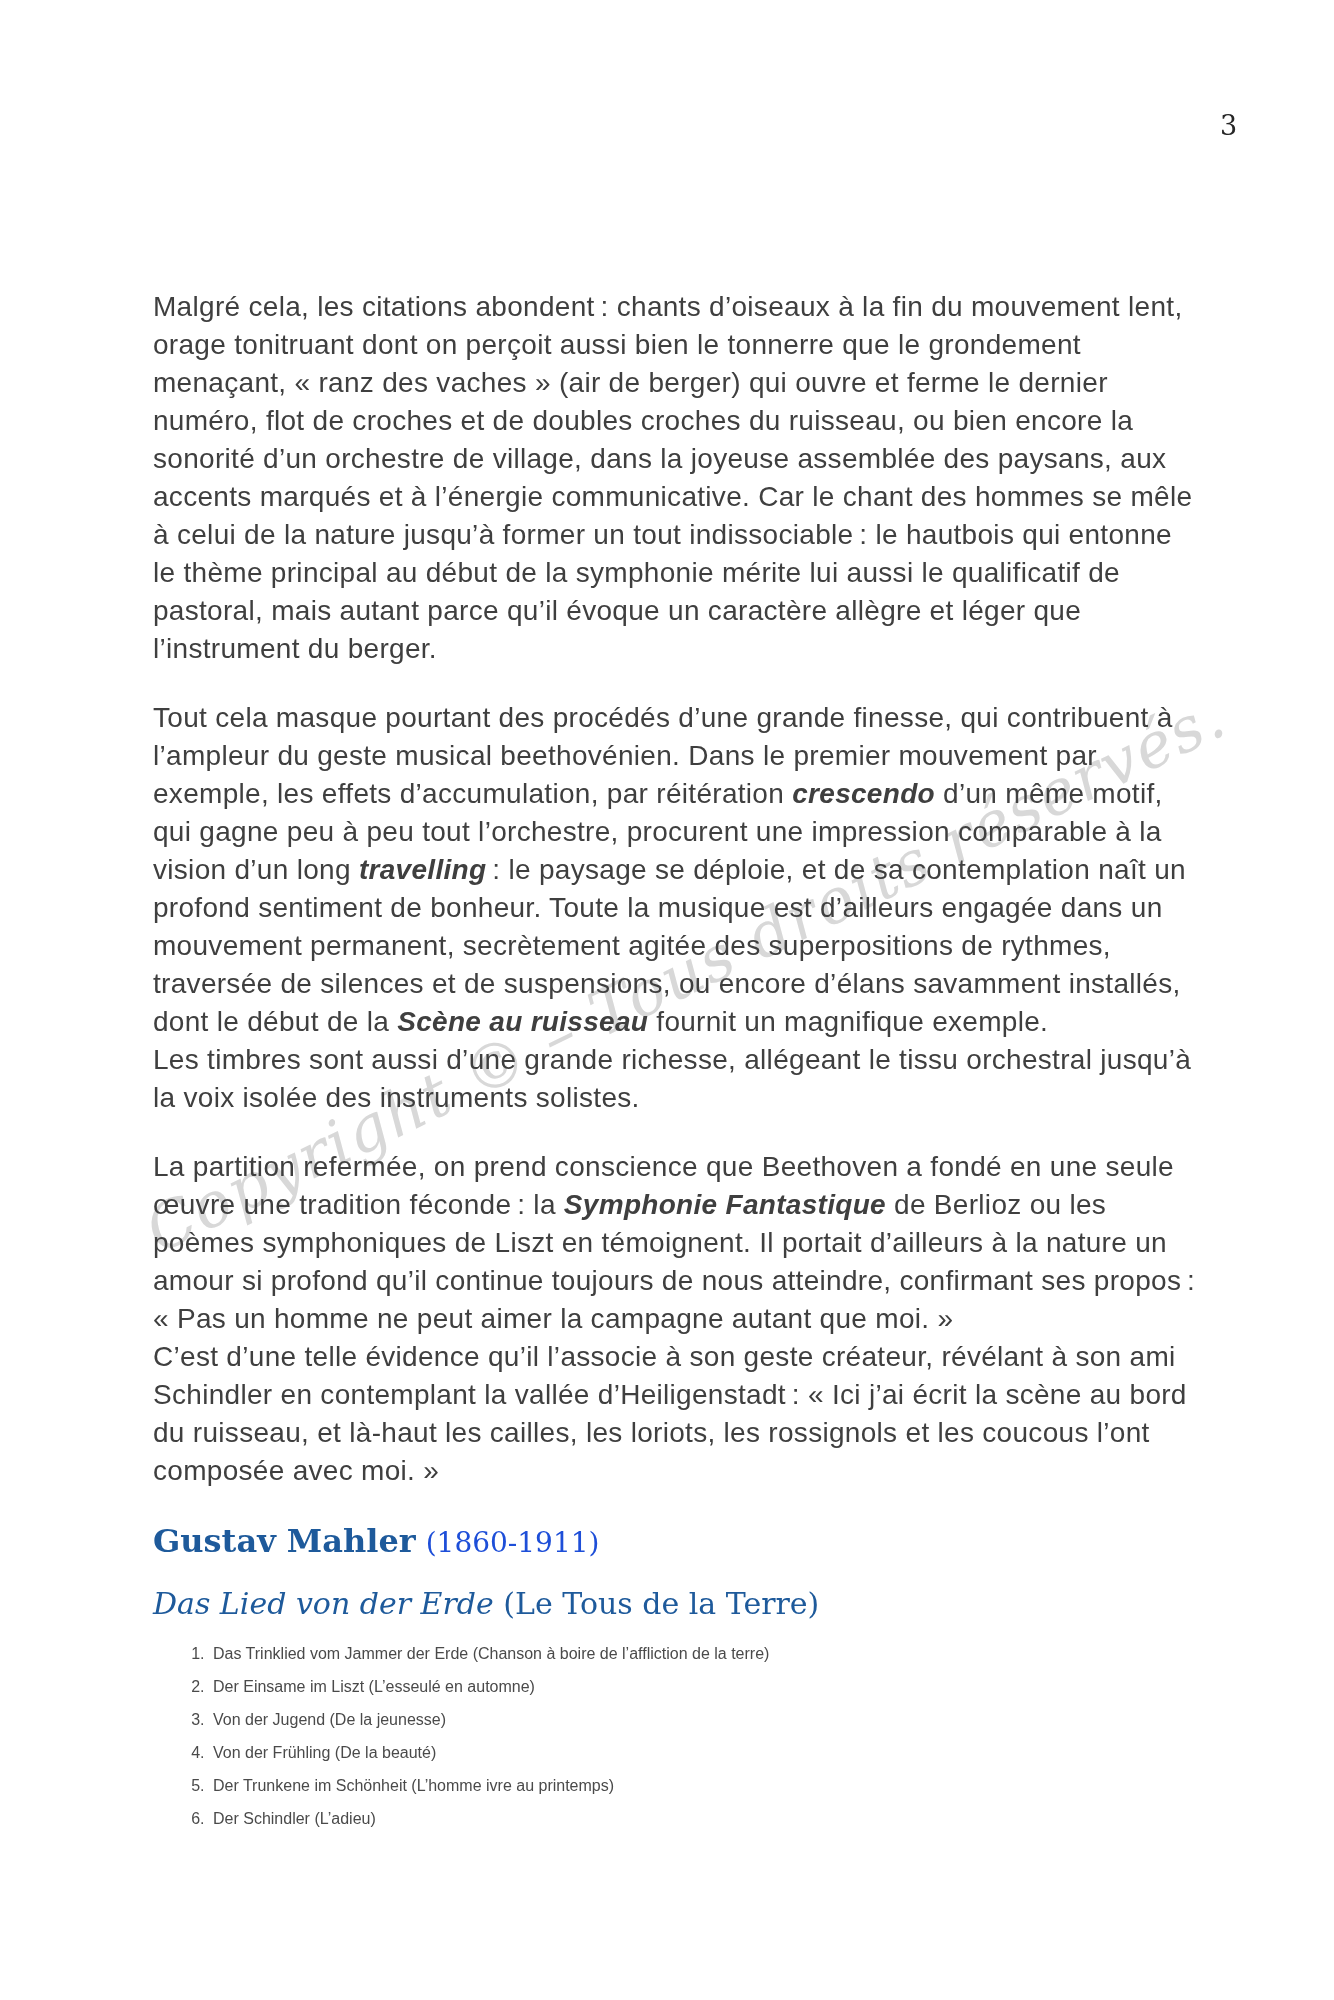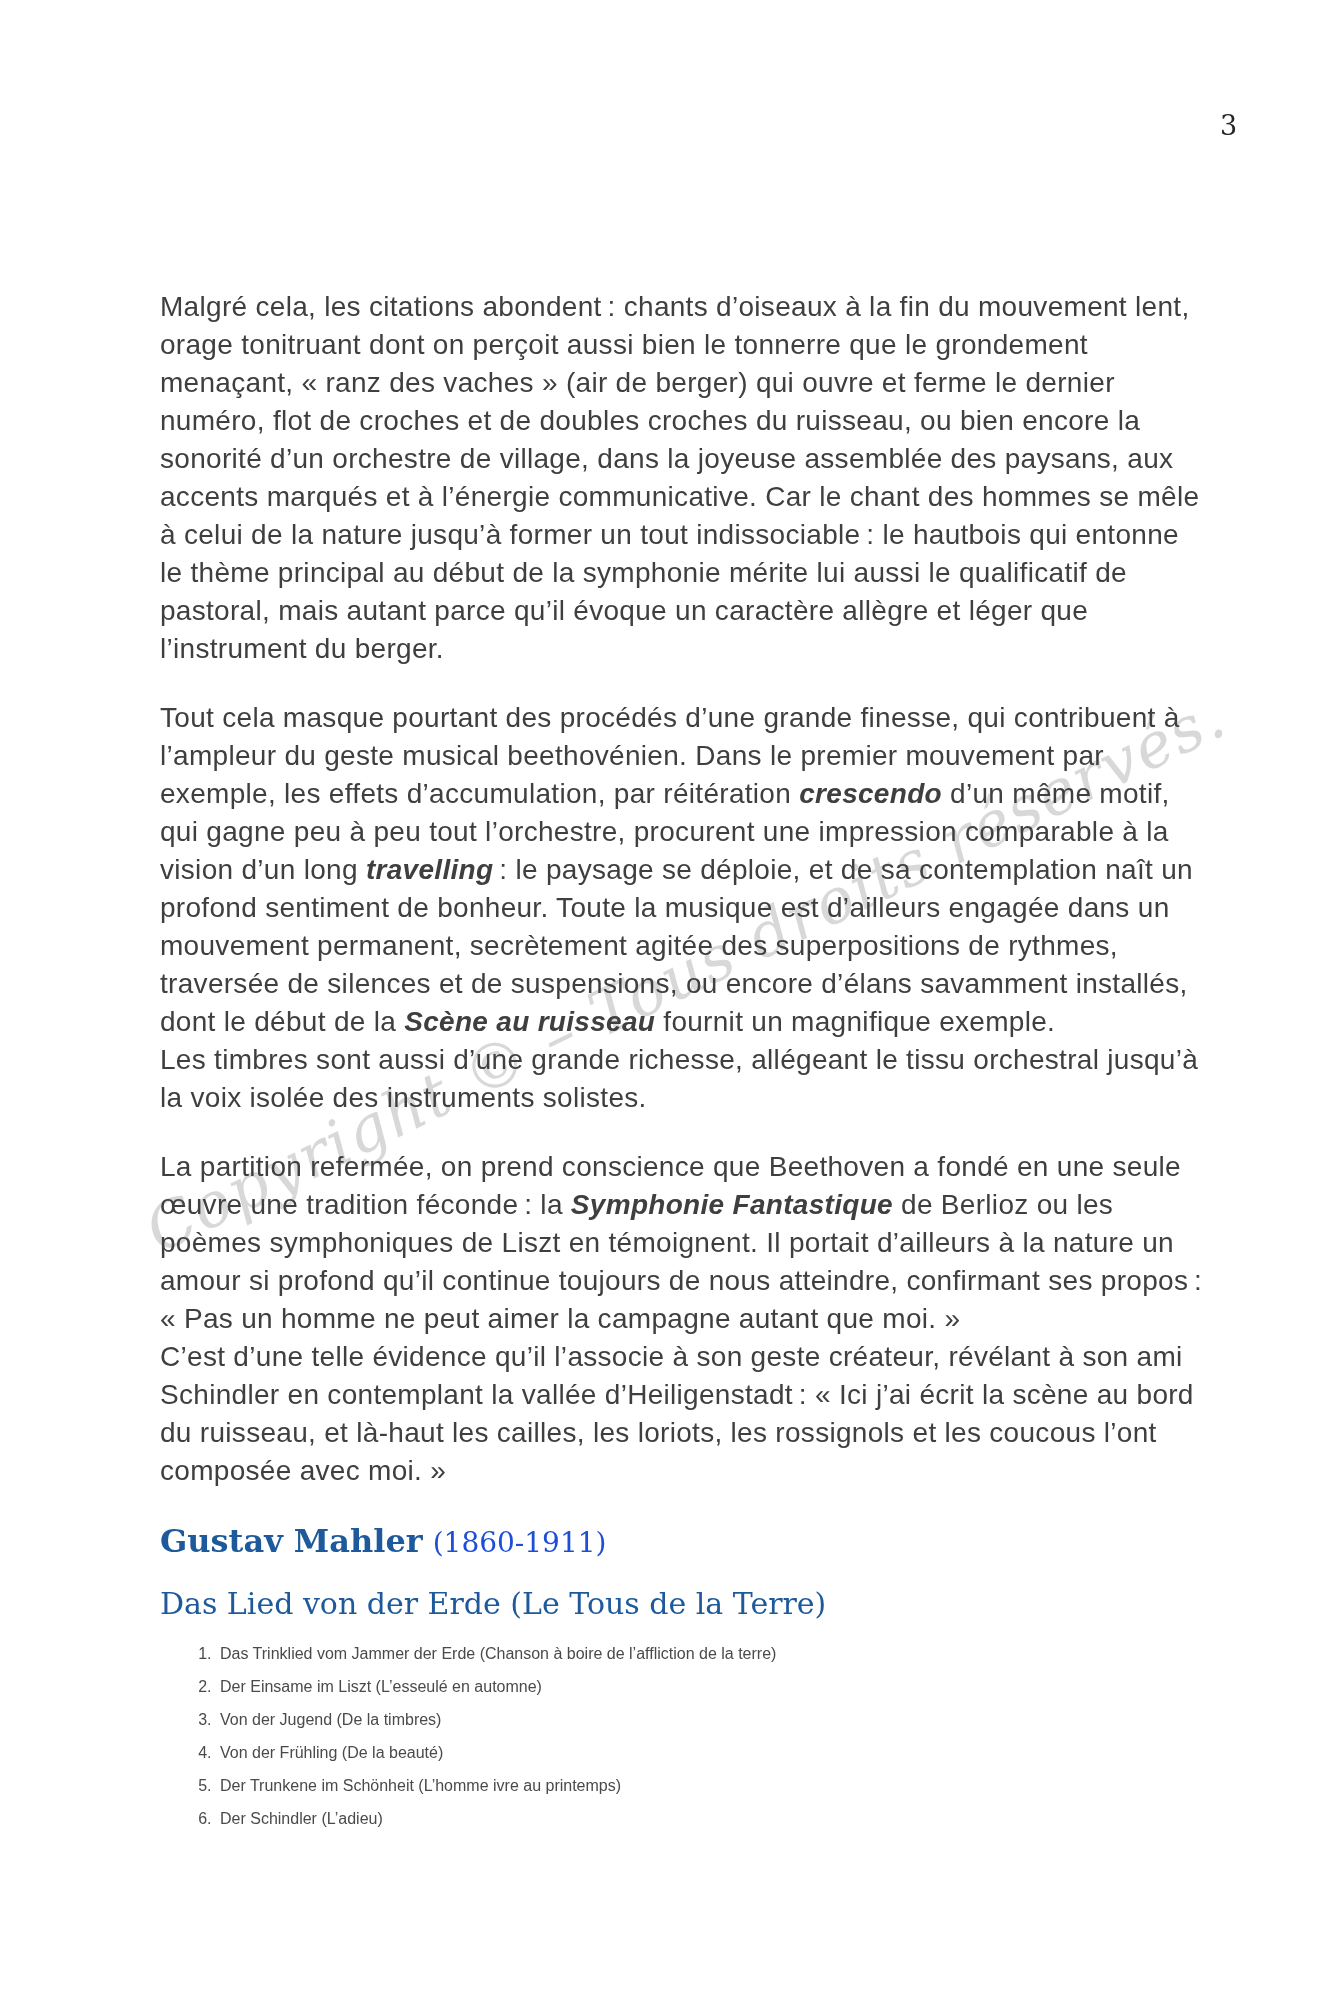--- a/index.html
+++ b/index.html
@@ -30,21 +30,21 @@
     position:absolute;
     top:110px;
     left:1220px;
     z-index:1;
     font-family:"DejaVu Serif",serif;
     font-size:27px;
     color:#262626;
   }
   .content{
     position:absolute;
-    left:160px;
+    left:153px;
     top:288px;
     width:1048px;
     z-index:1;
   }
   .body-para{
     margin:0 0 31px 0;
     font-size:28px;
     line-height:38px;
     letter-spacing:0.3px;
     color:#3f3f3f;
@@ -65,21 +65,21 @@
     margin-left:10px;
   }
   .work-heading{
     margin:22px 0 0 0;
     font-family:"DejaVu Serif",serif;
     font-size:30px;
     line-height:38px;
     font-weight:normal;
     color:#1e5a9b;
   }
-  .work-title-de{}
+  .work-title-de{font-style:italic;}
   .movements{
     margin:14px 0 0 0;
     padding-left:56px;
     font-size:16px;
     line-height:33px;
     color:#4a4a4a;
   }
   .movements li{padding-left:4px;}
 </style>
 </head>
@@ -103,20 +103,20 @@
       <span class="composer-name">Gustav Mahler</span><span class="composer-dates">(1860-1911)</span>
     </h2>
 
     <h3 class="work-heading">
       <span class="work-title-de">Das Lied von der Erde</span><span class="work-title-fr"> (Le Tous de la Terre)</span>
     </h3>
 
     <ol class="movements">
       <li>Das Trinklied vom Jammer der Erde (Chanson à boire de l’affliction de la terre)</li>
       <li>Der Einsame im Liszt (L’esseulé en automne)</li>
-      <li>Von der Jugend (De la timbres)</li>
+      <li>Von der Jugend (De la jeunesse)</li>
       <li>Von der Frühling (De la beauté)</li>
       <li>Der Trunkene im Schönheit (L’homme ivre au printemps)</li>
       <li>Der Schindler (L’adieu)</li>
     </ol>
 
   </main>
 </div>
 
 </body></html>

